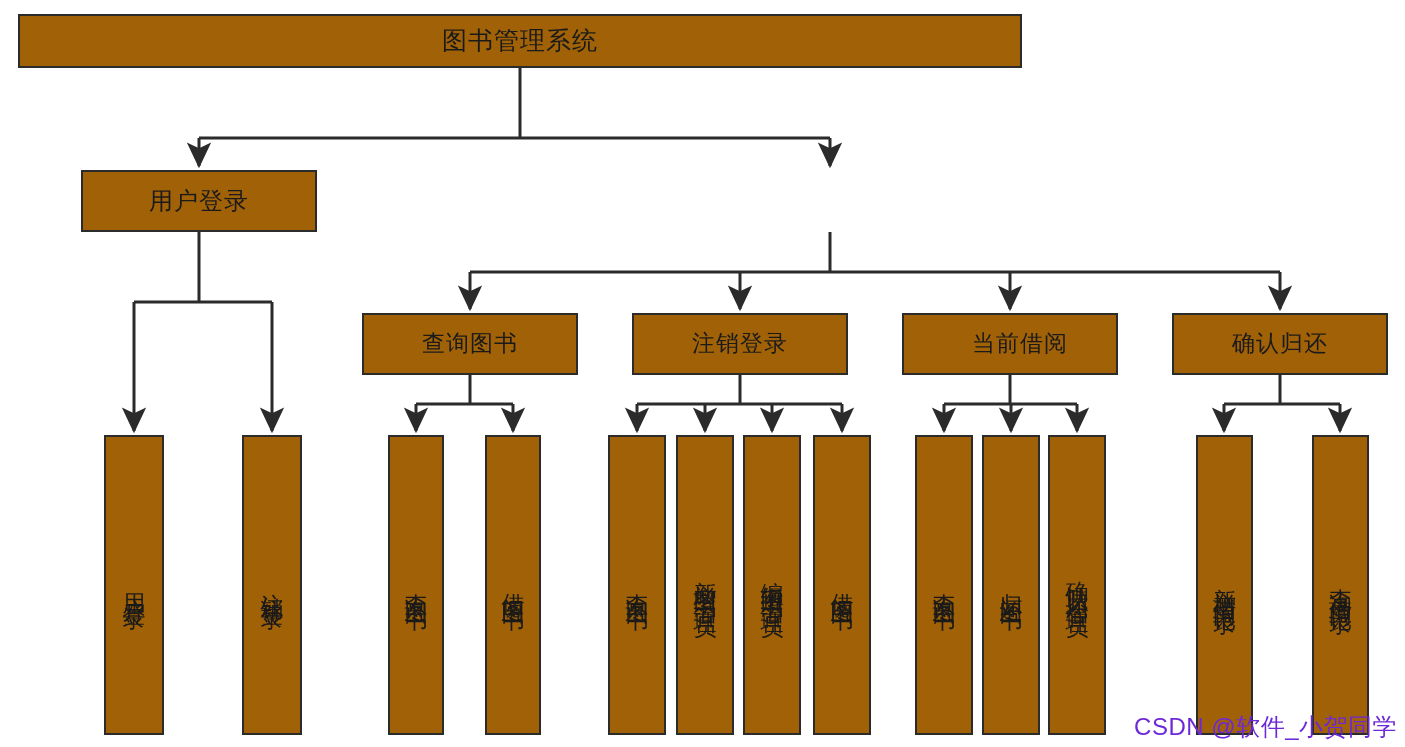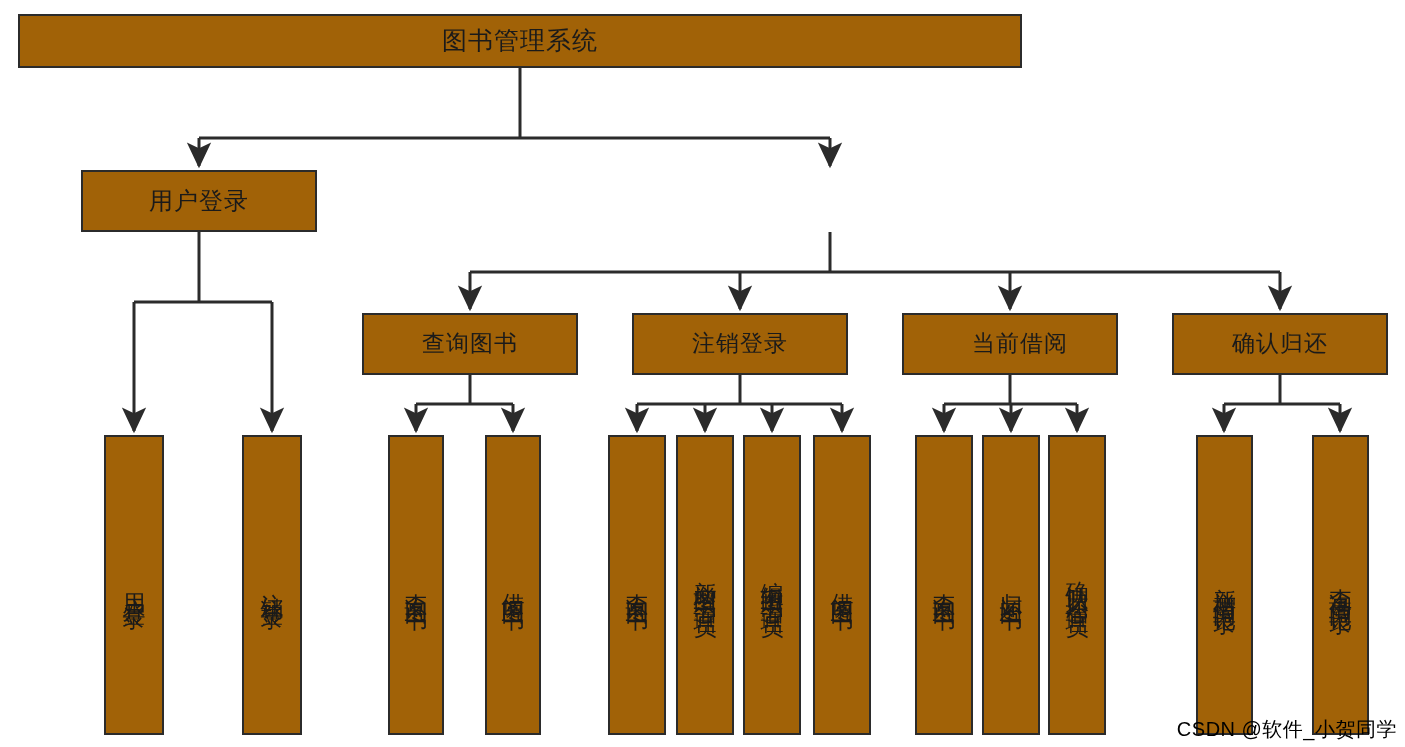--- a/index.html
+++ b/index.html
@@ -59,22 +59,22 @@
     display: block;
   }
   .htext {
     white-space: nowrap;
     letter-spacing: 1px;
   }
   #watermark {
     position: absolute;
     right: 8px;
     bottom: 4px;
-    font-size: 20px;
-    color: #000000;
+    font-size: 24px;
+    color: #6d28d9;
     letter-spacing: 0.5px;
     white-space: nowrap;
     font-family: "Liberation Sans", "DejaVu Sans", sans-serif;
   }
 </style>
 </head>
 <body>
 
 <div id="canvas">
 

